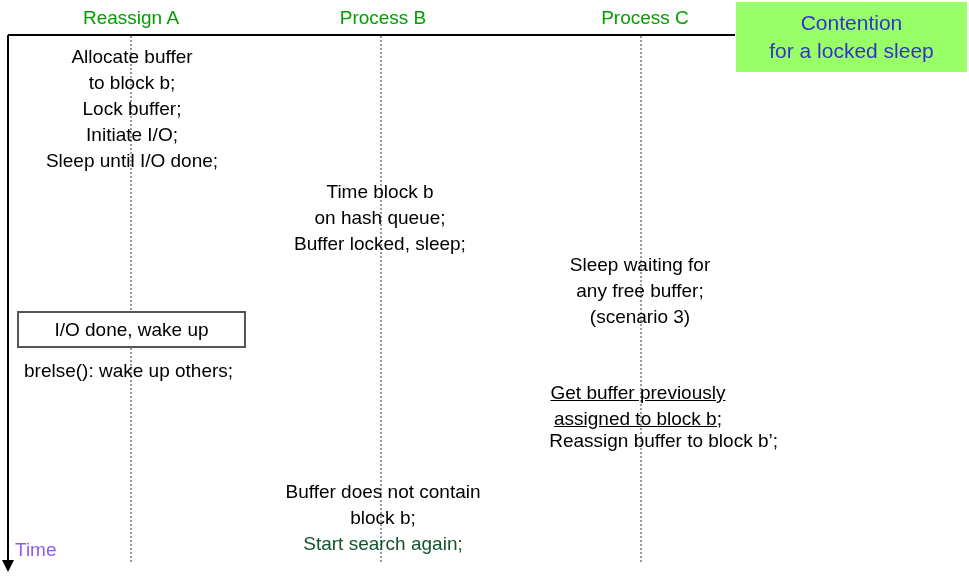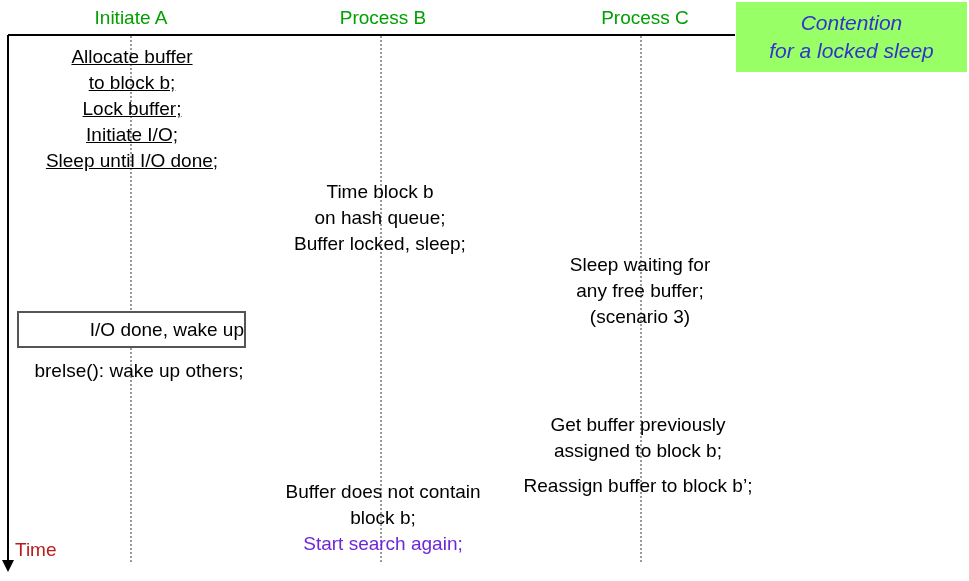--- a/index.html
+++ b/index.html
@@ -57,21 +57,21 @@
     border-left: 6px solid transparent;
     border-right: 6px solid transparent;
     border-top: 12px solid #000000;
   }
   #time-label {
     position: absolute;
     left: 15px;
     top: 538px;
     font-size: 19px;
     line-height: 24px;
-    color: #b91c1c;
+    color: #8b5cf6;
     white-space: nowrap;
   }
 
   
   .lifeline {
     position: absolute;
     width: 2px;
     background-image: linear-gradient(
         to bottom,
         #9a9a9a 0px, #9a9a9a 2px,
@@ -85,46 +85,46 @@
 
   
   .block {
     position: absolute;
     font-size: 19px;
     line-height: 26px;
     color: #000000;
     text-align: center;
     white-space: pre-line;
   }
-  .block.red { color: #6d28d9; }
-
-  #blk-a1 { left: 8px;   top: 44px;  width: 248px; text-decoration: underline; }
-  #blk-a3 { left: 8px;   top: 358px; width: 256px; text-align: center; padding-left: 6px; box-sizing: border-box; }
+  .block.red { color: #14532d; }
+
+  #blk-a1 { left: 8px;   top: 44px;  width: 248px; }
+  #blk-a3 { left: 8px;   top: 358px; width: 256px; text-align: left; padding-left: 16px; box-sizing: border-box; }
 
   #blk-b1 { left: 255px; top: 179px; width: 250px; }
   #blk-b2 { left: 253px; top: 479px; width: 260px; text-align: center; }
   #blk-b3 { left: 253px; top: 531px; width: 260px; }
 
   #blk-c1 { left: 515px; top: 252px; width: 250px; }
-  #blk-c2 { left: 513px; top: 412px; width: 250px; }
-  #blk-c3 { left: 498px; top: 473px; width: 280px; }
+  #blk-c2 { left: 513px; top: 380px; width: 250px; text-decoration: underline; }
+  #blk-c3 { left: 498px; top: 428px; width: 280px; text-align: right; }
 
   
   #io-done-box {
     position: absolute;
     left: 17px;
     top: 311px;
     width: 229px;
     height: 37px;
     border: 2px solid #555555;
     background: #ffffff;
     box-sizing: border-box;
     display: flex;
     align-items: center;
-    justify-content: flex-end;
+    justify-content: center;
   }
   #io-done-box .box-text {
     font-size: 19px;
     line-height: 22px;
     color: #000000;
     white-space: nowrap;
   }
 
   
   #title-callout {
@@ -132,35 +132,34 @@
     left: 736px;
     top: 2px;
     width: 231px;
     height: 70px;
     background: #99FF66;
     box-sizing: border-box;
     display: flex;
     flex-direction: column;
     align-items: center;
     justify-content: center;
-    font-style: italic;
   }
   #title-callout .t-line {
     color: #3333CC;
     font-size: 21px;
     line-height: 28px;
     white-space: nowrap;
   }
 </style>
 </head>
 <body>
 
 <div id="canvas">
 
-  <div class="col-header" id="hdr-a">Initiate A</div>
+  <div class="col-header" id="hdr-a">Reassign A</div>
   <div class="col-header" id="hdr-c">Process C</div>
   <div class="col-header" id="hdr-b">Process B</div>
 
   <div id="top-rule"></div>
   <div id="time-axis"></div>
   <div id="time-arrowhead"></div>
   <div id="time-label">Time</div>
 
   <div class="lifeline" id="lifeline-a"></div>
   <div class="lifeline" id="lifeline-b"></div>

